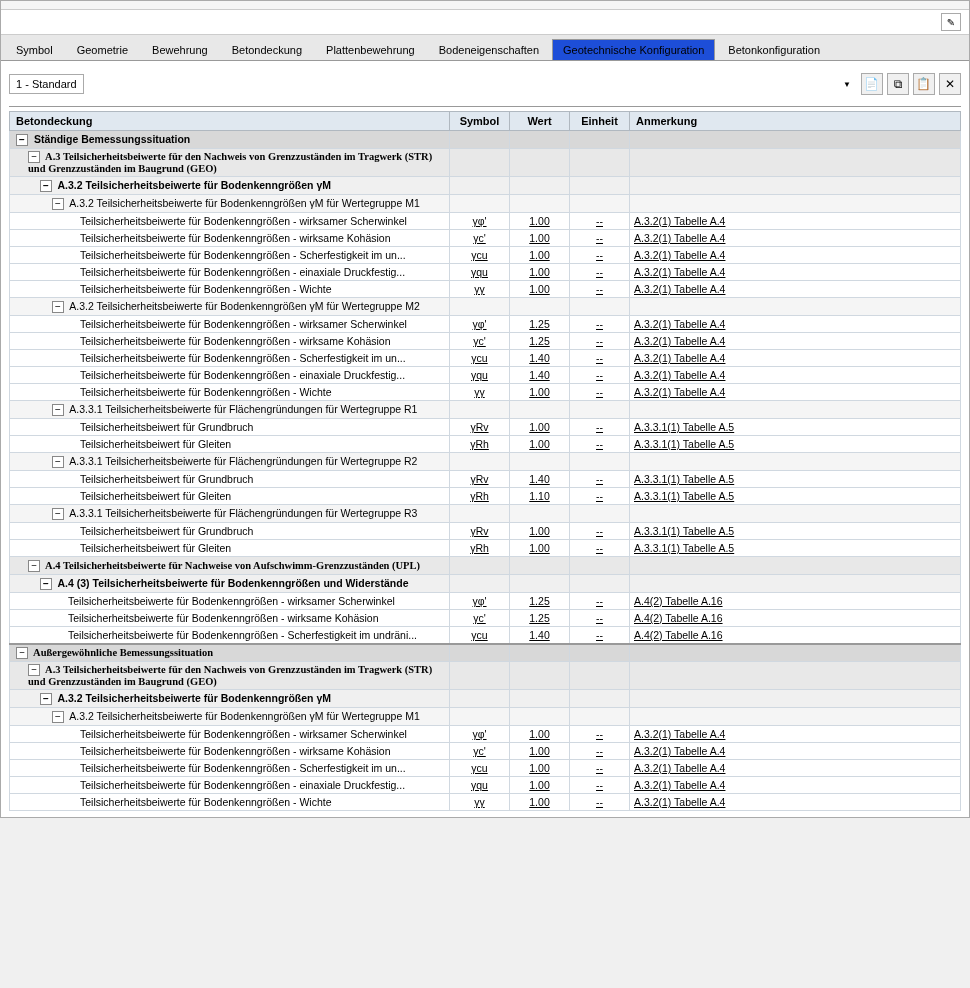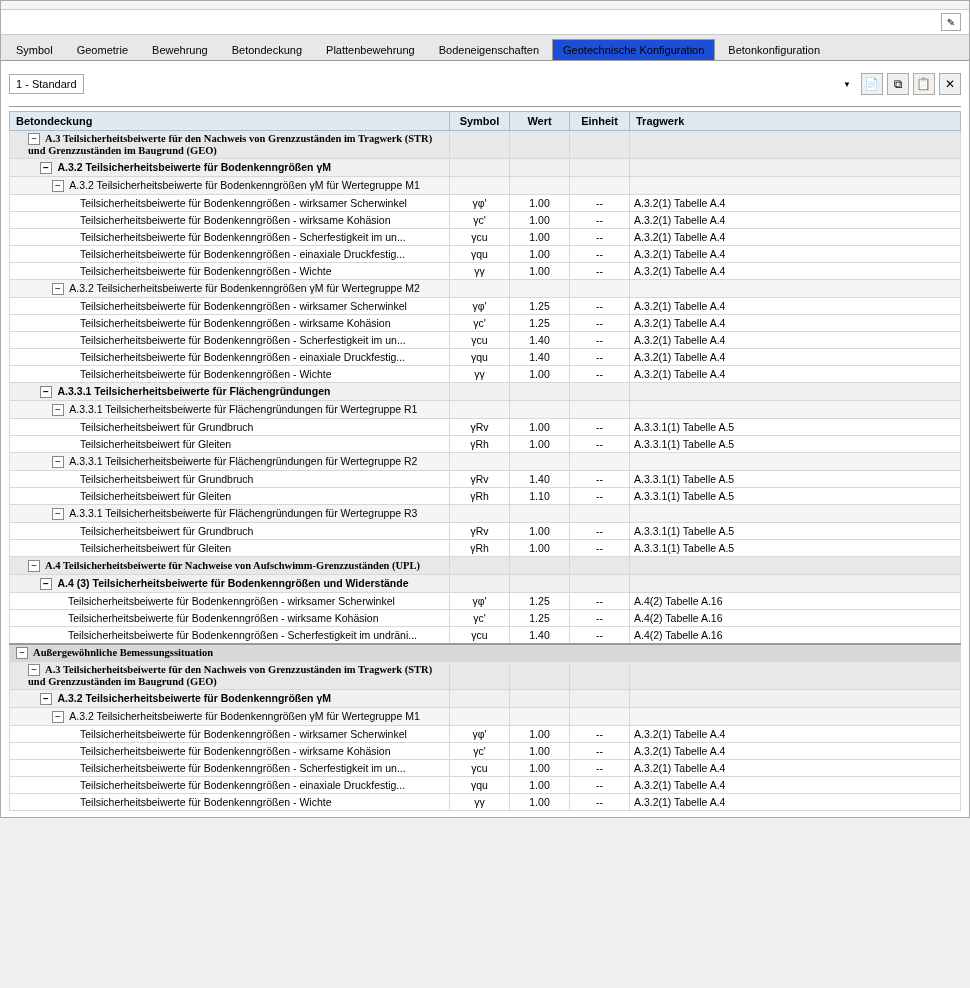--- a/index.html
+++ b/index.html
@@ -50,21 +50,21 @@
     .col-symbol { width: 60px; text-align: center; }
     .col-wert { width: 60px; text-align: center; }
     .col-einheit { width: 60px; text-align: center; }
     .col-anmerkung { width: auto; }
     
     
     .row-section { background: #d8d8d8; font-weight: bold; }
     .row-level1 { background: #e8e8e8; font-weight: bold; }
     .row-level2 { background: #f0f0f0; font-weight: bold; }
     .row-level3 { background: #f5f5f5; font-weight: normal; }
-    .row-leaf { background: #fff; font-weight: normal; }
+    .row-leaf { background: #fff; font-weight: normal; text-decoration: underline; }
     
     .indent0 { padding-left: 2px; }
     .indent1 { padding-left: 14px; font-family: Liberation Serif, serif; }
     .indent2 { padding-left: 26px; }
     .indent3 { padding-left: 38px; }
     .indent4 { padding-left: 50px; }
     
     .expand-icon { display: inline-block; width: 12px; height: 12px; border: 1px solid #888; background: #fff; text-align: center; line-height: 10px; font-size: 10px; margin-right: 3px; cursor: pointer; }
     
     .scroll-area { max-height: 730px; overflow-y: auto; overflow-x: hidden; }
@@ -128,24 +128,31 @@
     </div>
 
     <div class="scroll-area" data-name="table-scroll-area">
       <table class="tree-table" data-name="config-table">
         <thead>
           <tr data-name="table-header-tr">
             <th class="col-desc" data-name="th-beschreibung">Betondeckung</th>
             <th class="col-symbol center" data-name="th-symbol">Symbol</th>
             <th class="col-wert center" data-name="th-wert">Wert</th>
             <th class="col-einheit center" data-name="th-einheit">Einheit</th>
-            <th class="col-anmerkung" data-name="th-anmerkung">Tragwerk</th>
+            <th class="col-anmerkung" data-name="th-anmerkung">Anmerkung</th>
           </tr>
         </thead>
         <tbody id="table-body" data-name="table-body">
+        <tr data-name="table-row" class="row-section">
+              <td data-name="td-desc"><span class="indent0" style="display: inline-block;"><span class="expand-icon" data-name="expand-collapse-icon">−</span> <span data-name="desc-text">Ständige Bemessungssituation</span></span></td>
+              <td data-name="td-symbol" style="text-align: center;"></td>
+              <td data-name="td-wert" style="text-align: center;"></td>
+              <td data-name="td-einheit" style="text-align: center;"></td>
+              <td data-name="td-anmerkung" style="text-align: left;"></td>
+            </tr>
             <tr data-name="table-row" class="row-level1">
               <td data-name="td-desc"><span class="indent1" style="display: inline-block;"><span class="expand-icon" data-name="expand-collapse-icon">−</span> <span data-name="desc-text">A.3 Teilsicherheitsbeiwerte für den Nachweis von Grenzzuständen im Tragwerk (STR) und Grenzzuständen im Baugrund (GEO)</span></span></td>
               <td data-name="td-symbol" style="text-align: center;"></td>
               <td data-name="td-wert" style="text-align: center;"></td>
               <td data-name="td-einheit" style="text-align: center;"></td>
               <td data-name="td-anmerkung" style="text-align: left;"></td>
             </tr>
             <tr data-name="table-row" class="row-level2">
               <td data-name="td-desc"><span class="indent2" style="display: inline-block;"><span class="expand-icon" data-name="expand-collapse-icon">−</span> <span data-name="desc-text">A.3.2 Teilsicherheitsbeiwerte für Bodenkenngrößen γM</span></span></td>
               <td data-name="td-symbol" style="text-align: center;"></td>
@@ -229,27 +236,20 @@
               <td data-name="td-wert" style="text-align: center;">1.40</td>
               <td data-name="td-einheit" style="text-align: center;">--</td>
               <td data-name="td-anmerkung" style="text-align: left;">A.3.2(1) Tabelle A.4</td>
             </tr>
             <tr data-name="table-row" class="row-leaf">
               <td data-name="td-desc"><span class="indent4" style="display: inline-block;"><span style="display: inline-block; width: 16px;"></span><span data-name="desc-text">Teilsicherheitsbeiwerte für Bodenkenngrößen - Wichte</span></span></td>
               <td data-name="td-symbol" style="text-align: center;">γγ</td>
               <td data-name="td-wert" style="text-align: center;">1.00</td>
               <td data-name="td-einheit" style="text-align: center;">--</td>
               <td data-name="td-anmerkung" style="text-align: left;">A.3.2(1) Tabelle A.4</td>
-            </tr>
-            <tr data-name="table-row" class="row-level2">
-              <td data-name="td-desc"><span class="indent2" style="display: inline-block;"><span class="expand-icon" data-name="expand-collapse-icon">−</span> <span data-name="desc-text">A.3.3.1 Teilsicherheitsbeiwerte für Flächengründungen</span></span></td>
-              <td data-name="td-symbol" style="text-align: center;"></td>
-              <td data-name="td-wert" style="text-align: center;"></td>
-              <td data-name="td-einheit" style="text-align: center;"></td>
-              <td data-name="td-anmerkung" style="text-align: left;"></td>
             </tr>
             <tr data-name="table-row" class="row-level3">
               <td data-name="td-desc"><span class="indent3" style="display: inline-block;"><span class="expand-icon" data-name="expand-collapse-icon">−</span> <span data-name="desc-text">A.3.3.1 Teilsicherheitsbeiwerte für Flächengründungen für Wertegruppe R1</span></span></td>
               <td data-name="td-symbol" style="text-align: center;"></td>
               <td data-name="td-wert" style="text-align: center;"></td>
               <td data-name="td-einheit" style="text-align: center;"></td>
               <td data-name="td-anmerkung" style="text-align: left;"></td>
             </tr>
             <tr data-name="table-row" class="row-leaf">
               <td data-name="td-desc"><span class="indent4" style="display: inline-block;"><span style="display: inline-block; width: 16px;"></span><span data-name="desc-text">Teilsicherheitsbeiwert für Grundbruch</span></span></td>

